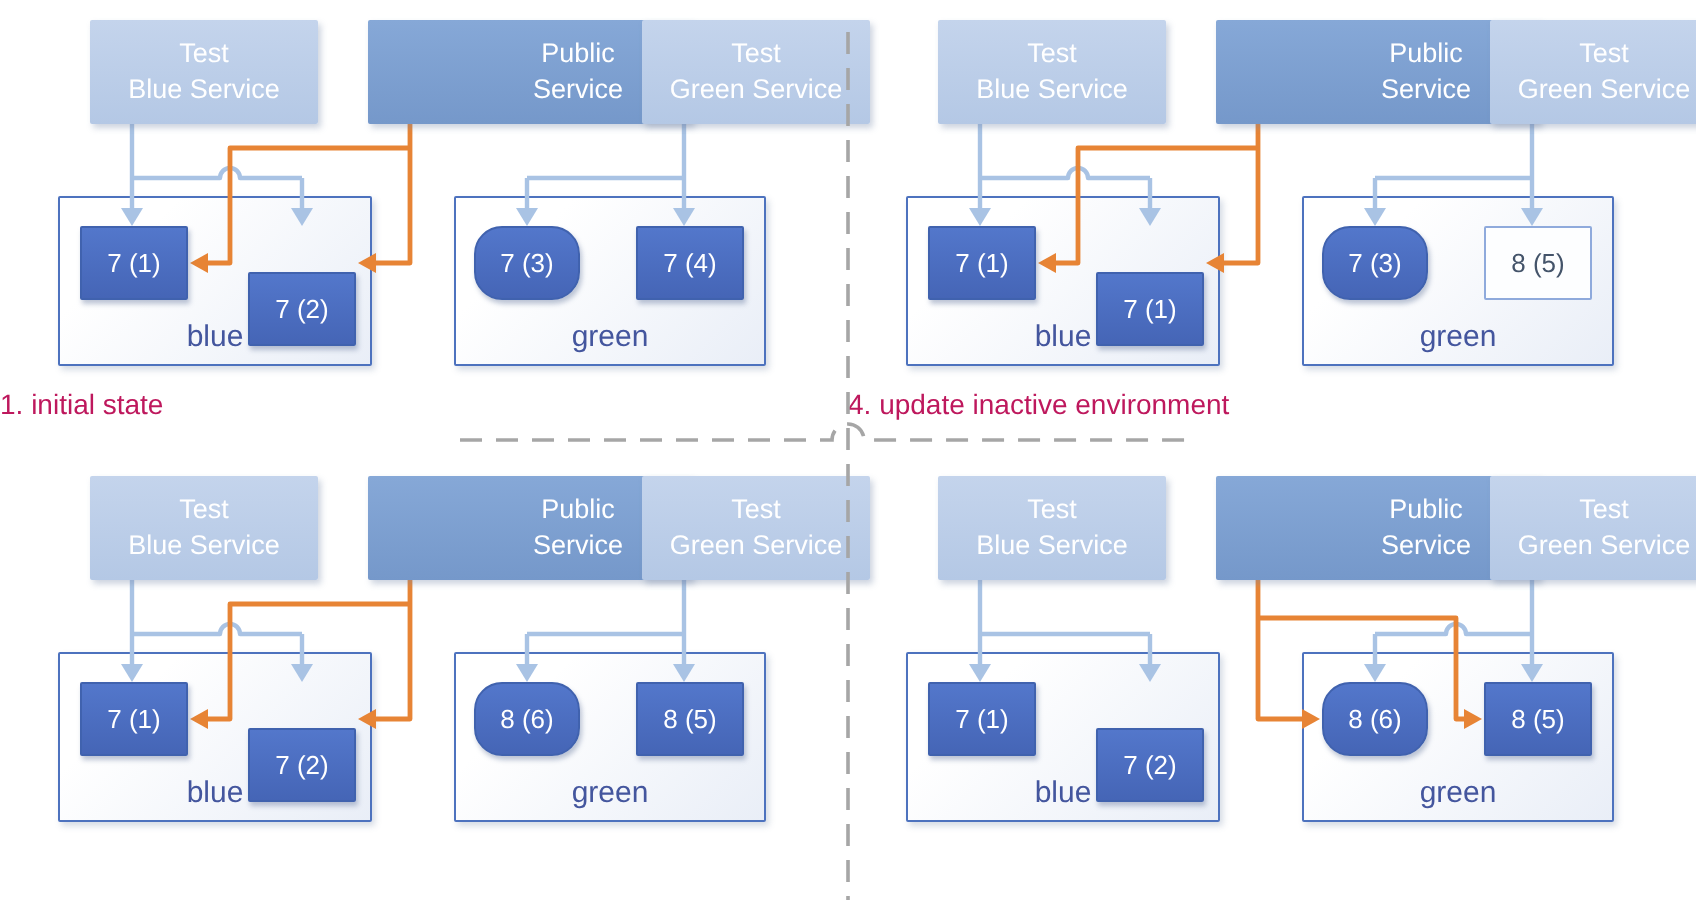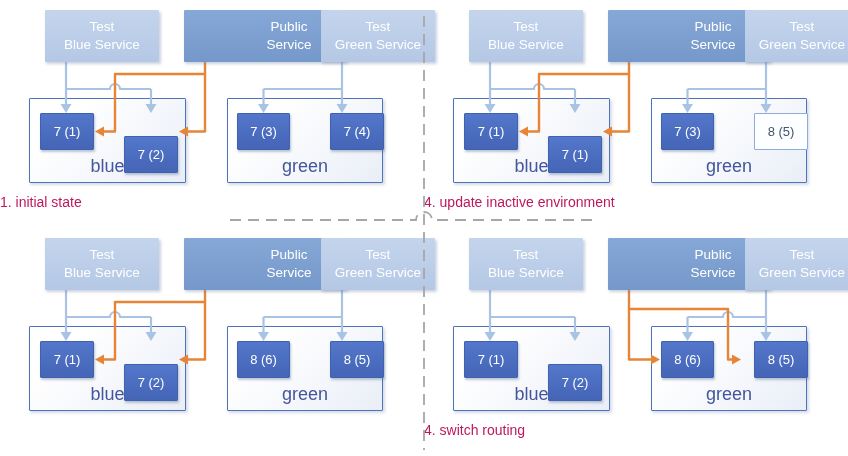--- a/index.html
+++ b/index.html
@@ -29,41 +29,41 @@
     position:absolute;top:98px;height:85px;
     border:1.4px solid #4D72BE;border-radius:1px;
     background:linear-gradient(135deg,#FFFFFF 25%,#E9EEF7);
     box-shadow:1.5px 2px 3px rgba(120,140,170,.30);
     z-index:1;box-sizing:border-box;
   }
   .env-blue{left:29px;width:157px;}
   .env-green{left:227px;width:156px;}
   .envlabel{
     position:absolute;bottom:5px;left:0;width:100%;text-align:center;
-    color:#44569E;font-size:18px;
+    color:#44569E;font-size:15px;
   }
 
   
   .pod{
     position:absolute;top:113px;height:37px;
     display:flex;align-items:center;justify-content:center;
     color:#ffffff;font-size:13px;
     background:linear-gradient(180deg,#5377CB,#4565B6);
     border:1px solid #4062AE;border-radius:1px;
     box-shadow:1px 2px 2.5px rgba(90,110,150,.40);
     z-index:3;box-sizing:border-box;
   }
   .pod.outline{
     background:#FDFEFF;border:1.4px solid #8FAADC;color:#44546A;
     box-shadow:none;
   }
   .pod-b1{left:40px;width:54px;}
   .pod-b2{left:124px;width:54px;margin-top:23px;}
-  .pod-g1{left:237px;width:53px;}
-  .pod-g2{left:318px;width:54px;margin-left:12px;}
+  .pod-g1{left:237px;width:53px;border-radius:14px;}
+  .pod-g2{left:318px;width:54px;}
 
   
   .caption{
     position:absolute;top:194px;left:0;width:100%;text-align:left;
     color:#be185d;font-size:14px;z-index:4;
   }
 
   
   .arrows{position:absolute;left:0;top:0;width:424px;height:228px;z-index:2;}
   .blue-line path{stroke:#A9C3E4;stroke-width:2.2;fill:none;stroke-linejoin:round;}
@@ -261,21 +261,20 @@
       <span>Blue Service</span>
     </div>
     <div class="svcbox svc-public svc-pos-public">
       <span>Public</span>
       <span>Service</span>
     </div>
     <div class="svcbox svc-light svc-pos-green">
       <span>Test</span>
       <span>Green Service</span>
     </div>
-    <div class="caption">4. switch routing</div>
   </div>
 
   <svg class="dividers" viewBox="0 0 848 456">
     <path d="M424,16 V450"></path>
     <path d="M230,220 H416 A8,8 0 0 1 432,220 H594"></path>
   </svg>
 
 </div>
 
 </body></html>

